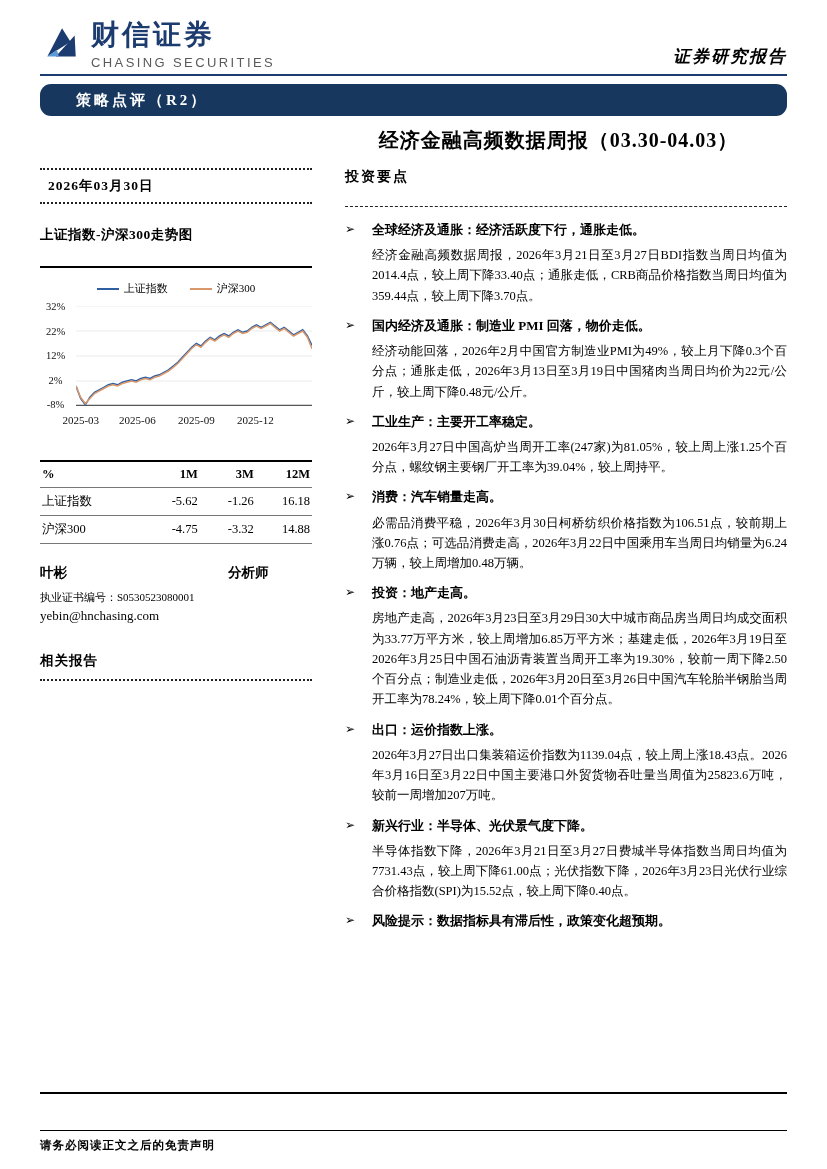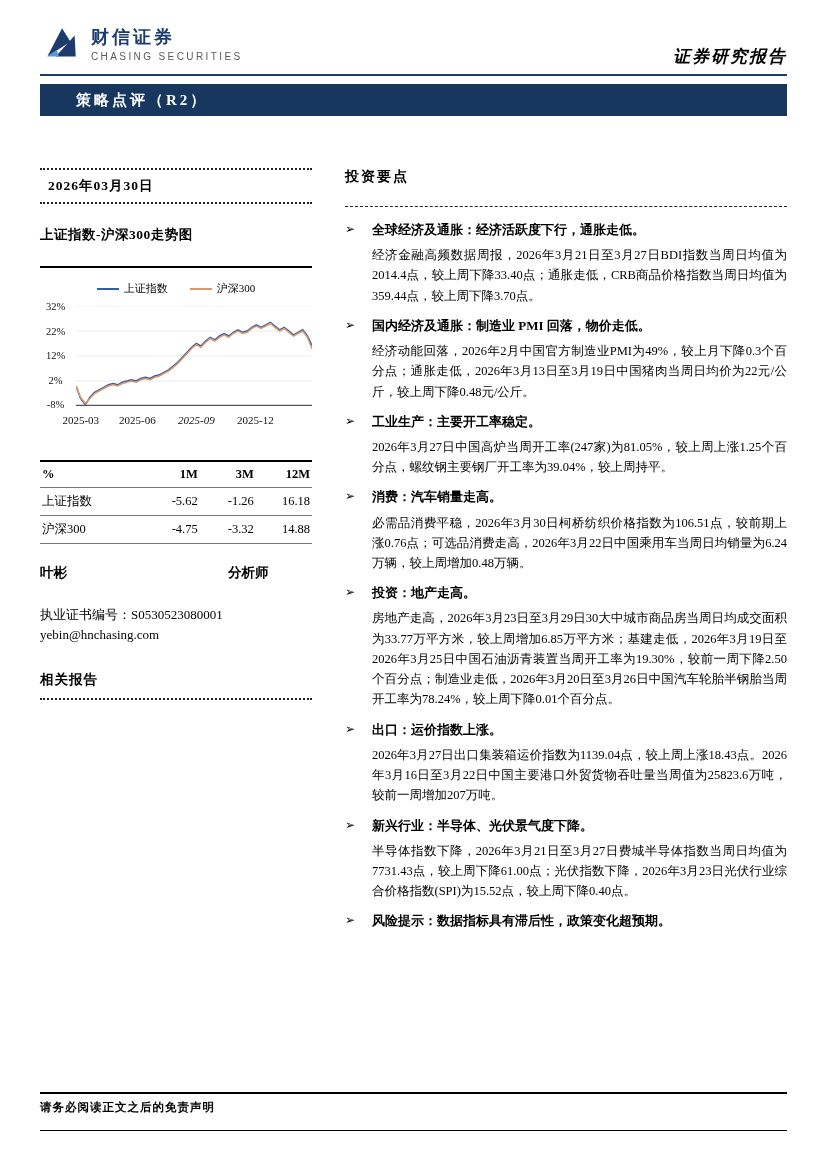--- a/index.html
+++ b/index.html
@@ -12,29 +12,29 @@
     color: #000;
     font-family: "Liberation Serif", "DejaVu Serif", serif;
     overflow: hidden;
   }
   
   .header { position:absolute; top:12px; left:40px; right:40px; height:58px;
             display:flex; justify-content:space-between; align-items:flex-end; }
   .logo-block { display:flex; align-items:center; gap:9px; height:50px; }
   .logo-mark { width:42px; height:42px; }
   .logo-text { display:flex; flex-direction:column; }
-  .logo-text .cn { font-size:18px; font-weight:bold; color:#1C3B6E; letter-spacing:3px; line-height:1.1; }
-  .logo-text .en { font-size:10px; letter-spacing:2.4px; color:#5a5a5a; margin-top:4px;
+  .logo-text .cn { font-size:28px; font-weight:bold; color:#1C3B6E; letter-spacing:3px; line-height:1.1; }
+  .logo-text .en { font-size:13px; letter-spacing:2.4px; color:#5a5a5a; margin-top:4px;
                    font-family:"Liberation Sans", sans-serif; }
   .report-type { font-size:17px; font-weight:bold; letter-spacing:2px; padding-bottom:2px;font-style:italic; }
   .header-rule { position:absolute; top:74px; left:40px; right:40px; border-top:2px solid #1C3B6E; }
   
   .banner { position:absolute; top:84px; left:40px; right:40px; height:32px;
             background:#17375E; color:#fff; display:flex; align-items:center;
-            padding-left:36px; font-size:15px; font-weight:bold; letter-spacing:3px; }
+            padding-left:36px; font-size:15px; font-weight:bold; letter-spacing:3px;border-radius:11px; }
   .report-title { position:absolute; top:127px; left:330px; right:40px;
                   text-align:center; font-size:20px; font-weight:bold; letter-spacing:1px; }
   
   .left-col { position:absolute; top:168px; left:40px; width:272px; }
   .date-box { border-top:2px dotted #222; border-bottom:2px dotted #222;
               padding:7px 0 7px 8px; font-weight:bold; font-size:13.5px; letter-spacing:1px; }
   .chart-title { margin-top:22px; font-weight:bold; font-size:13.5px;
                  padding-bottom:22px; border-bottom:2px solid #000; letter-spacing:0.5px; }
   .legend { margin-top:13px; display:flex; justify-content:center; gap:22px;
             font-size:11px; align-items:center; }
@@ -42,51 +42,51 @@
   .legend-swatch { display:inline-block; width:22px; height:2px; background:#2E5FA3; }
   .plot-row { display:flex; margin-top:10px; }
   .y-axis { width:36px; height:108px; margin-top:-4px; display:flex; flex-direction:column;
             justify-content:space-between; align-items:center; padding-right:5px;
             font-size:10.5px; line-height:10px; color:#111; }
   .x-axis { position:relative; margin-left:36px; width:236px; height:16px; margin-top:4px;
             font-size:11px; color:#111; }
   .x-axis span { position:absolute; transform:translateX(-50%); white-space:nowrap; }
   .x-axis span:nth-child(1){ left:2%; }
   .x-axis span:nth-child(2){ left:26%; }
-  .x-axis span:nth-child(3){ left:51%;font-style:italic; }
+  .x-axis span:nth-child(3){ left:51%; }
   .x-axis span:nth-child(4){ left:76%; }
   .perf-table { width:100%; border-collapse:collapse; margin-top:30px; font-size:12.5px; }
   .perf-table th, .perf-table td { padding:5px 2px; font-weight:normal; }
   .perf-table thead th { font-weight:bold; }
   .perf-table thead tr { border-top:2px solid #000; border-bottom:1px solid #777; }
   .perf-table tbody tr { border-bottom:1px solid #777; }
   .perf-table th:first-child, .perf-table td:first-child { text-align:left; width:38%; }
   .perf-table th:not(:first-child), .perf-table td:not(:first-child) { text-align:right; width:20.6%; }
   .analyst { margin-top:20px; font-size:13.5px; }
   .analyst-row { display:flex; font-weight:bold; }
   .analyst-name { width:188px; }
-  .analyst-cert { font-size:13px; margin-top:24px; }
+  .analyst-cert { font-size:11px; margin-top:8px; }
   .analyst-email { font-size:13px; margin-top:3px; font-family:"Liberation Serif", serif; }
   .related { margin-top:28px; font-weight:bold; font-size:13.5px; letter-spacing:1px;
              padding-bottom:9px; border-bottom:2px dotted #222; }
   
   .right-col { position:absolute; top:168px; left:345px; width:442px; }
   .section-head { font-weight:bold; font-size:14px; letter-spacing:2px;
                   padding-bottom:20px; border-bottom:1px dashed #222; }
   .bullets { margin-top:13px; }
   .bullet { margin-bottom:10px; }
   .bullet-head { display:flex; font-weight:bold; font-size:13px; line-height:1.55; }
   .arrow { width:27px; flex-shrink:0; font-weight:normal; font-size:12px;
            font-family:"DejaVu Sans", sans-serif; }
   .arrow::before { content:"\27A2"; }
   .bullet-body { margin-left:27px; margin-top:5px; font-size:12.5px; line-height:1.62;
                  text-align:justify; }
   
   .footer-rule-top { position:absolute; top:1092px; left:40px; right:40px; border-top:2px solid #000; }
-  .footer-text { position:absolute; top:1100px; left:40px; font-size:11.5px; font-weight:bold; letter-spacing:1px; }
+  .footer-text { position:absolute; top:1138px; left:40px; font-size:11.5px; font-weight:bold; letter-spacing:1px; }
   .footer-rule-bottom { position:absolute; top:1130px; left:40px; right:40px; border-top:1px solid #000; }
 </style>
 </head>
 <body>
 
 <div class="page">
 
   <div class="header">
     <div class="logo-block">
       <svg class="logo-mark" viewBox="0 0 40 40">
@@ -97,20 +97,21 @@
       <div class="logo-text">
         <span class="cn">财信证券</span>
         <span class="en">CHASING SECURITIES</span>
       </div>
     </div>
     <div class="report-type">证券研究报告</div>
   </div>
   <div class="header-rule"></div>
 
   <div class="banner">策略点评（R2）</div>
+  <div class="report-title">经济金融高频数据周报（03.30-04.03）</div>
 
   <div class="left-col">
     <div class="date-box">2026年03月30日</div>
 
     <div class="chart-title">上证指数-沪深300走势图</div>
 
     <div>
       <div class="legend">
         <span class="legend-item">
           <span class="legend-swatch" style="background: rgb(46, 95, 163);"></span>

